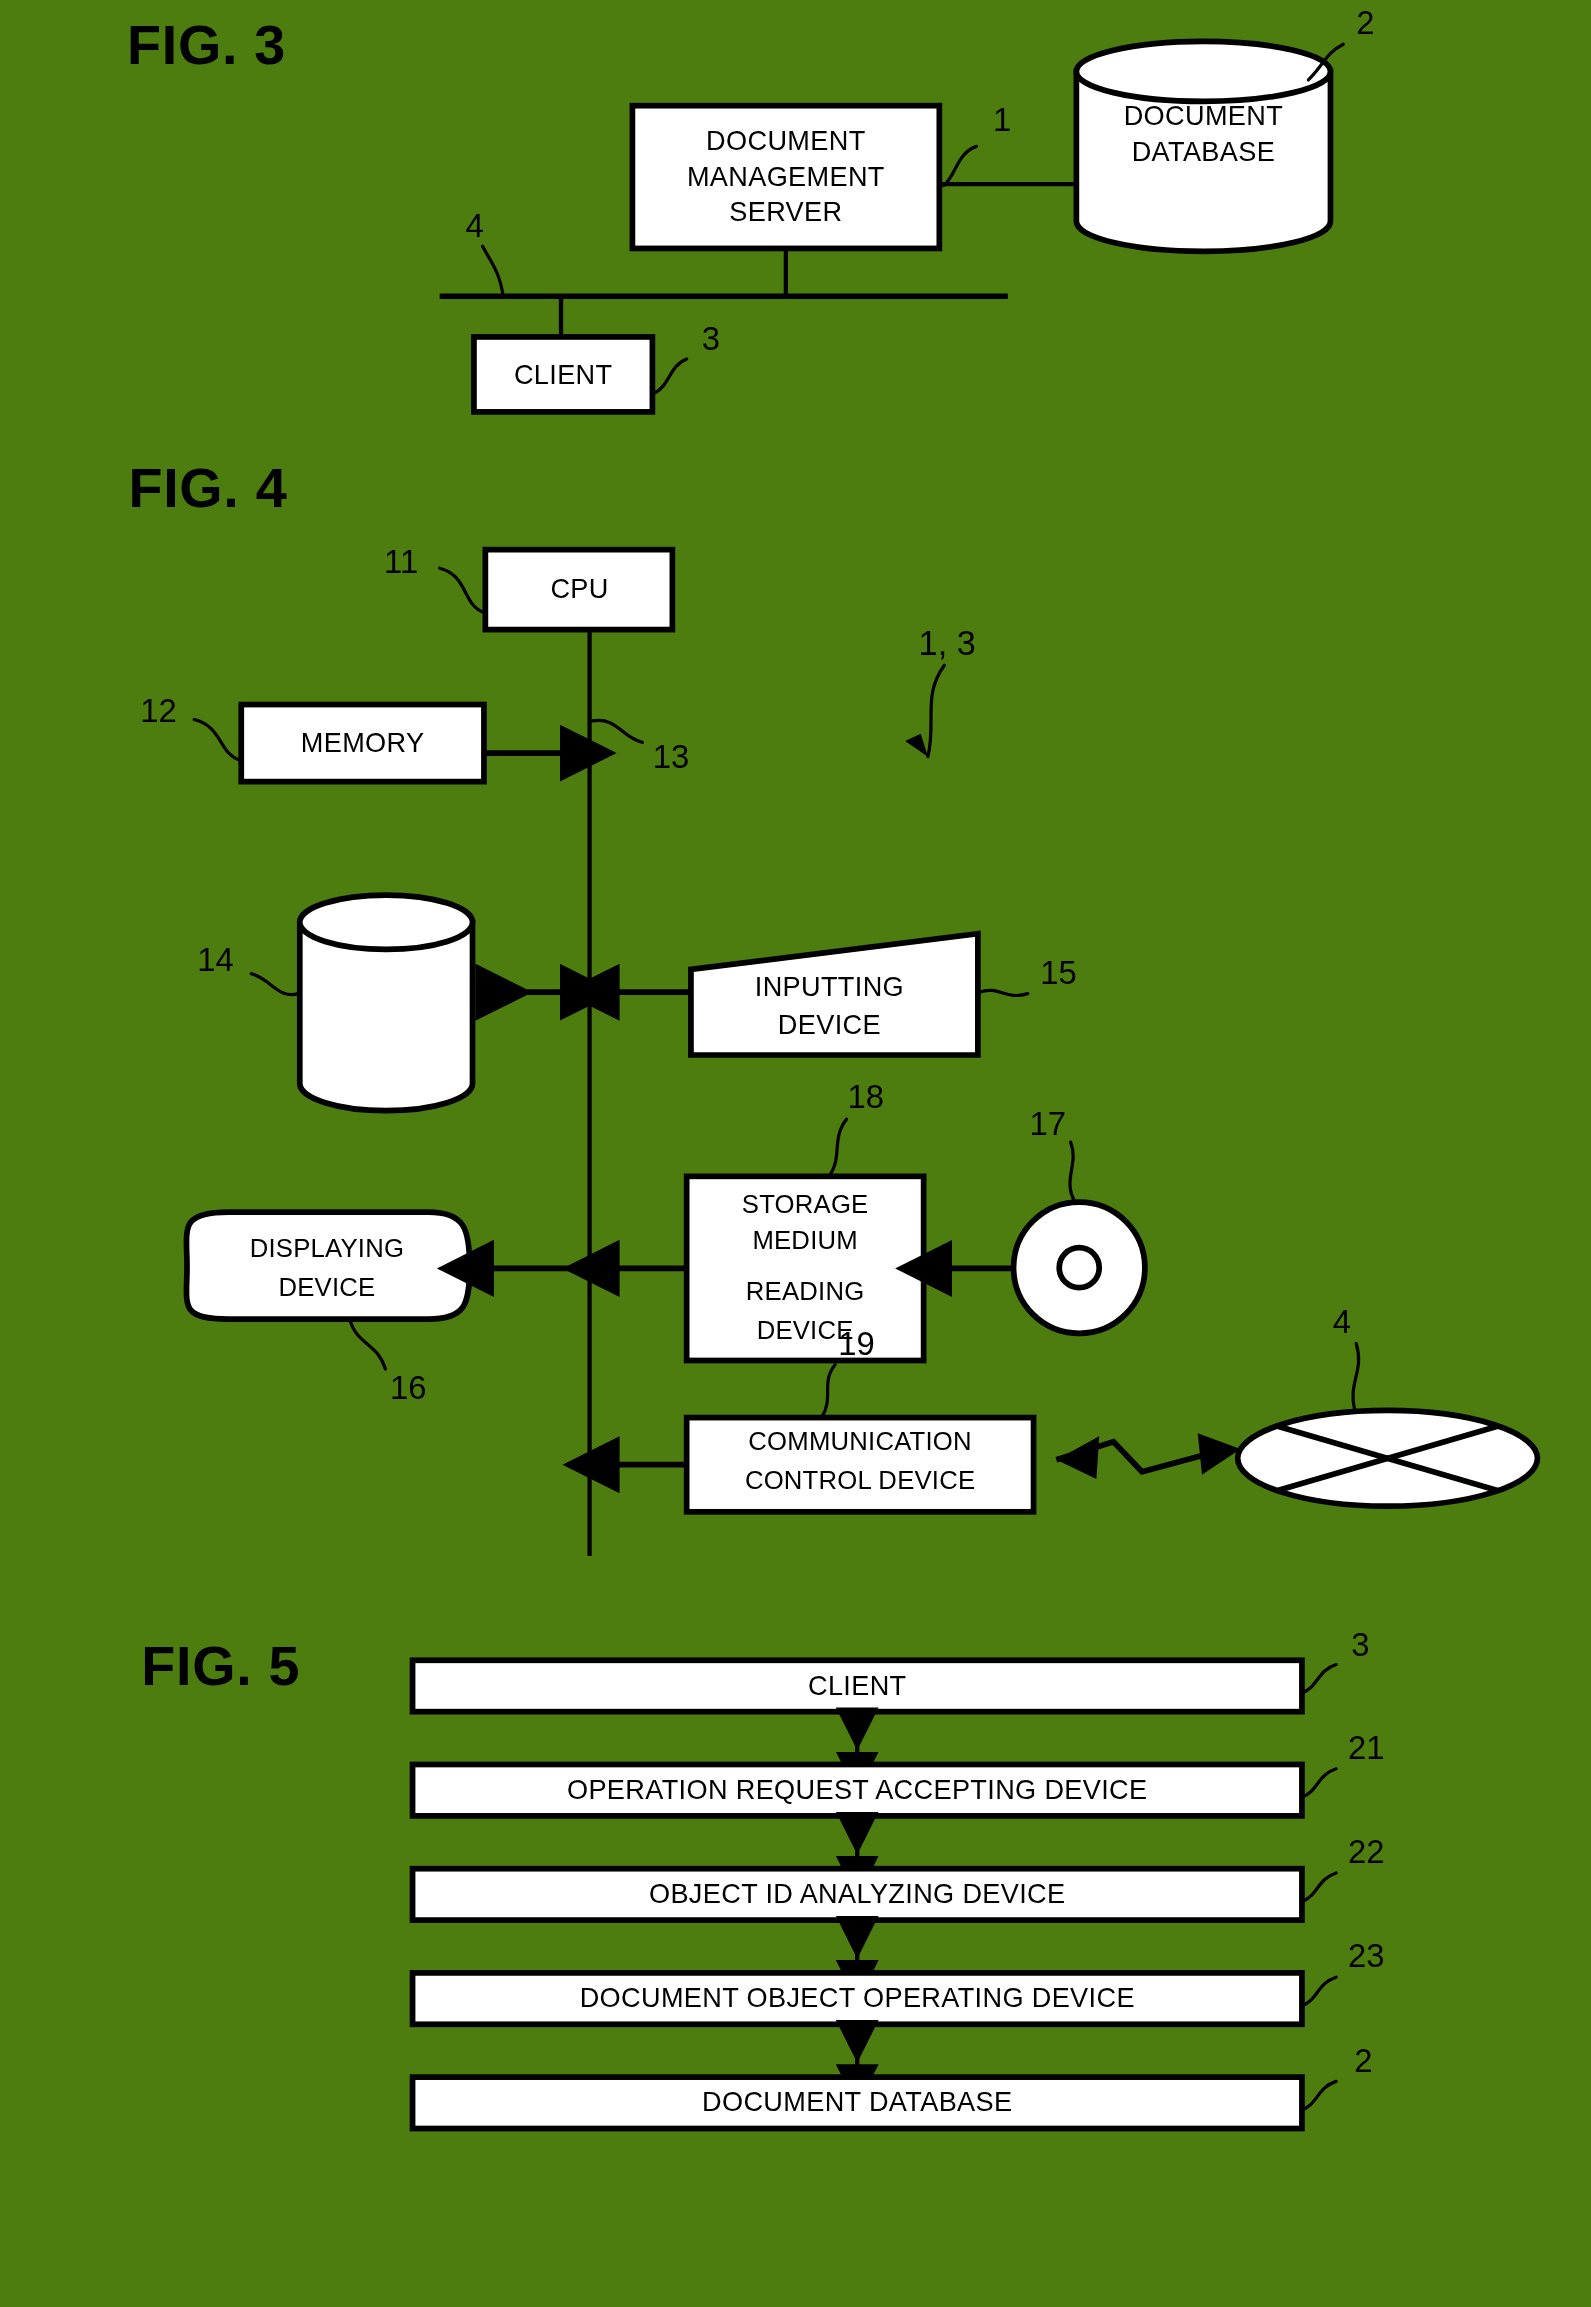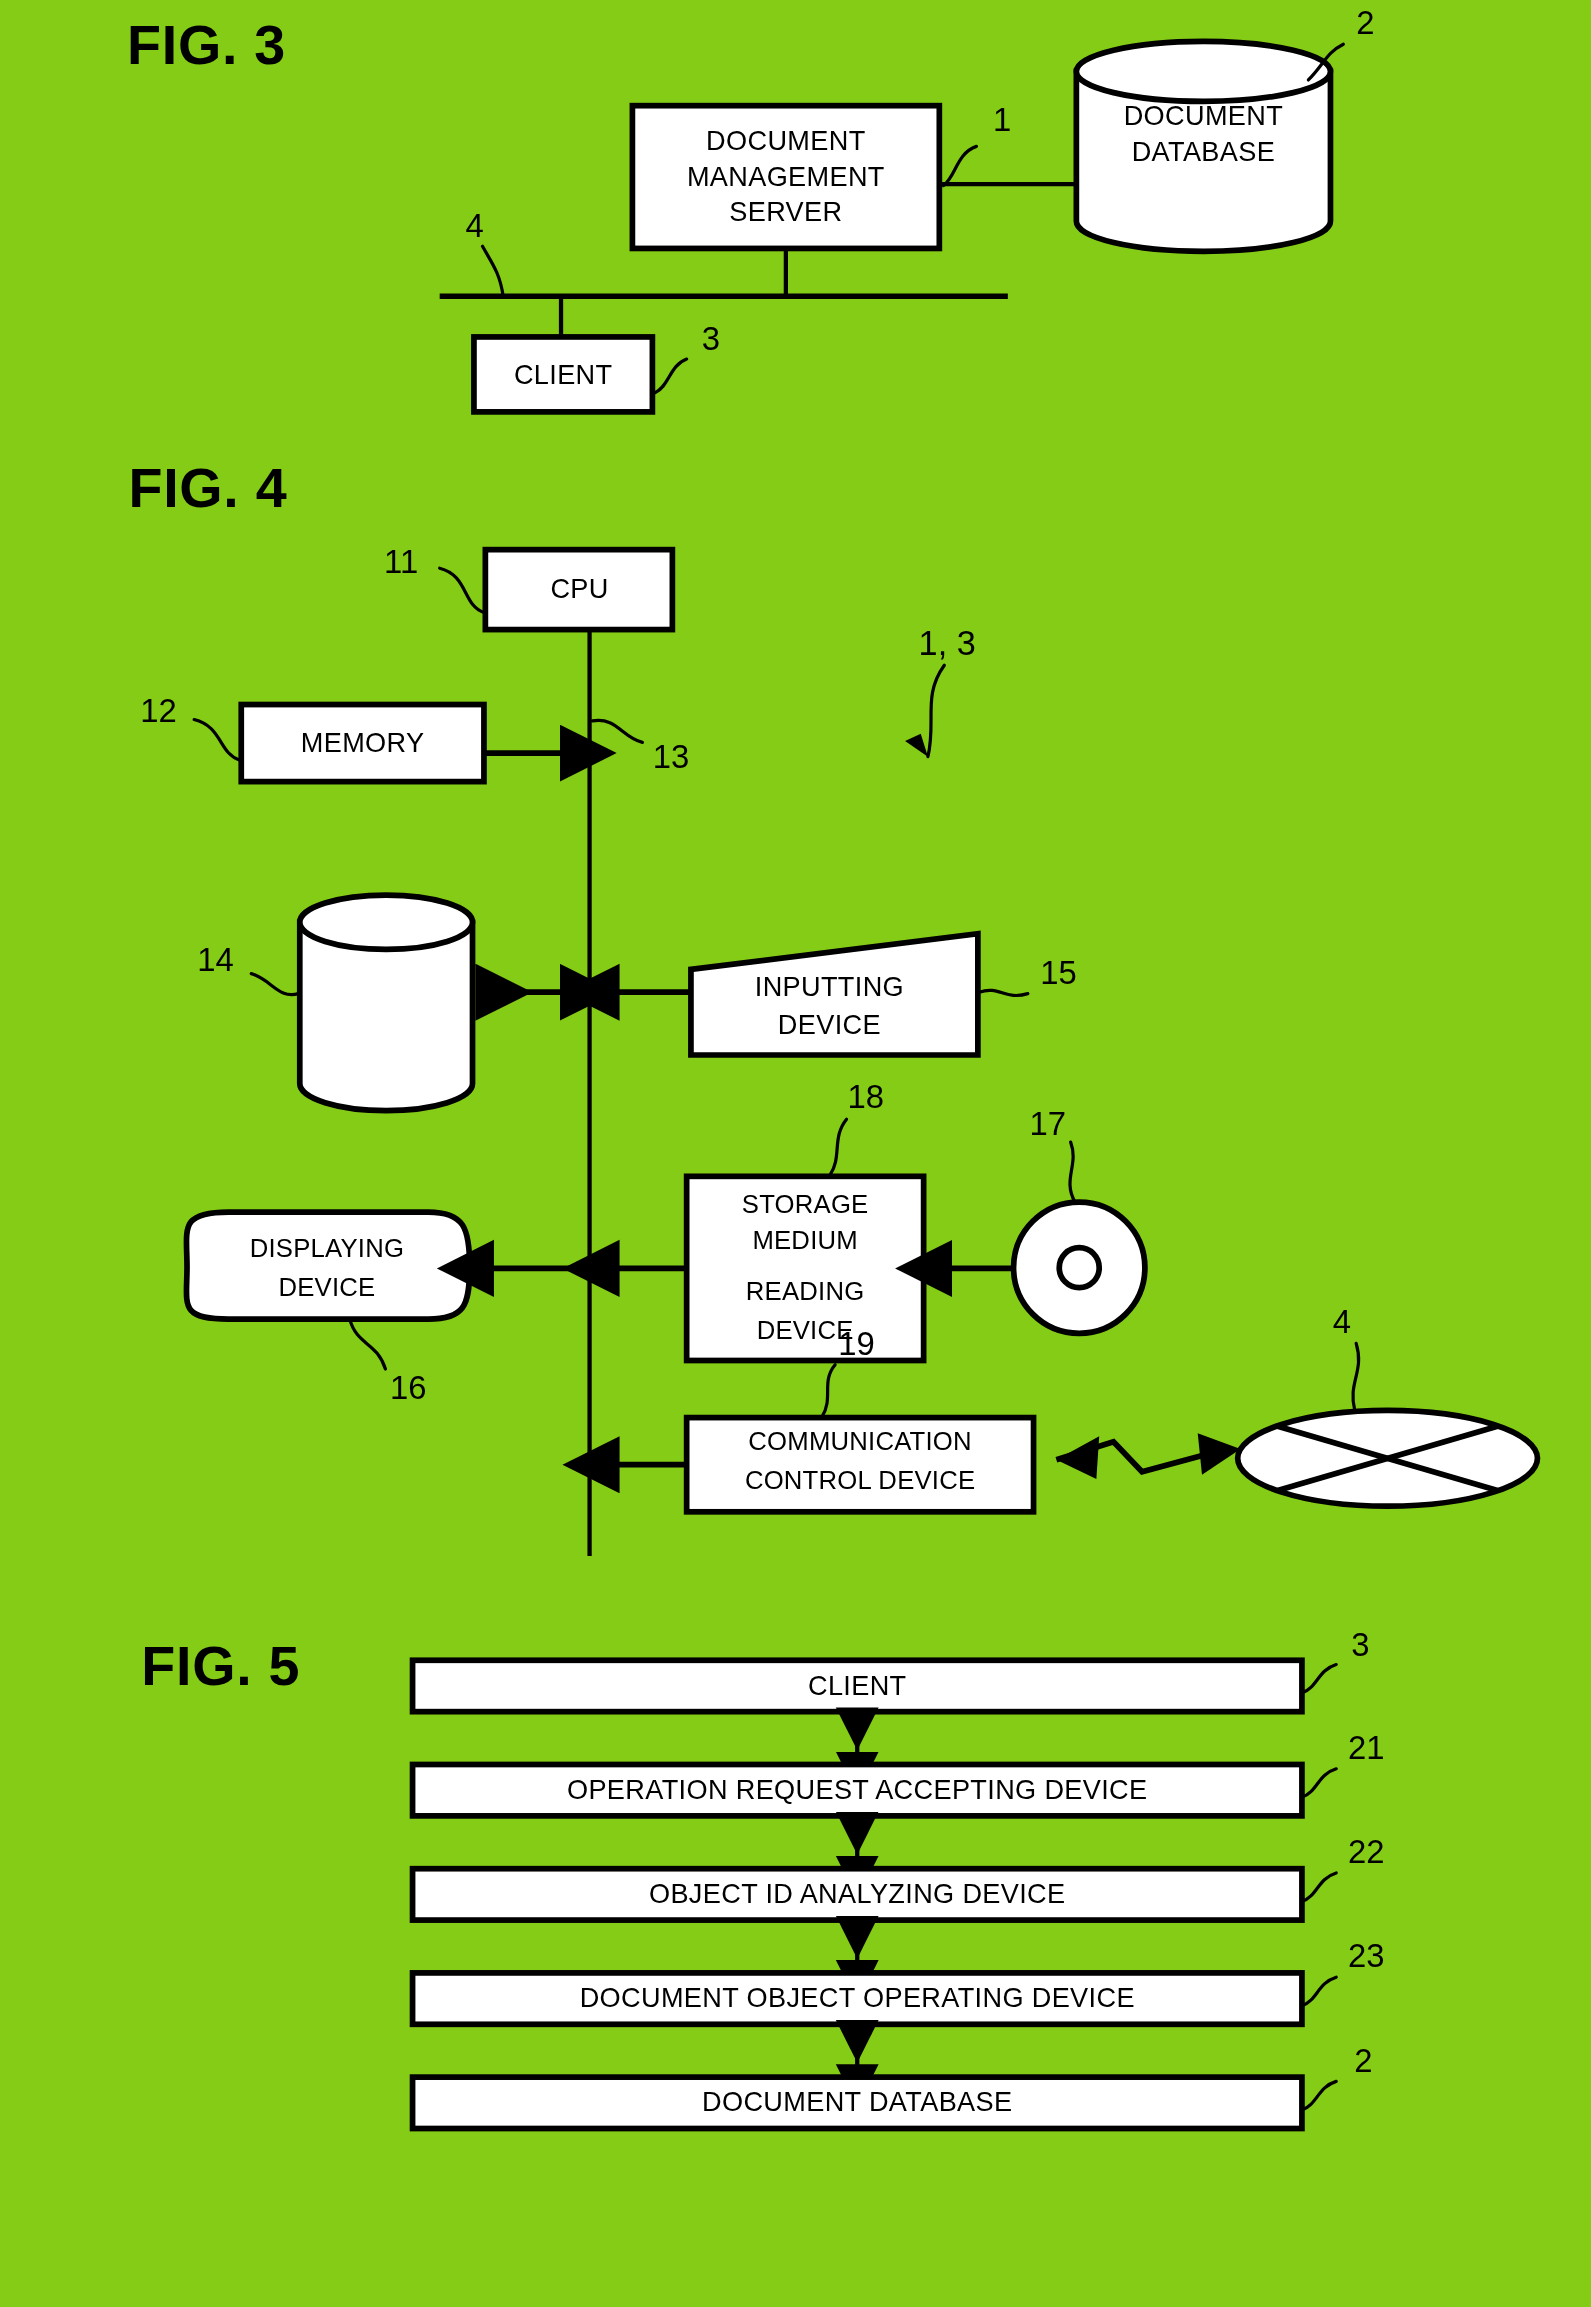--- a/index.html
+++ b/index.html
@@ -9,21 +9,21 @@
     background: #ffffff;
   }
   body {
     font-family: "Liberation Sans", sans-serif;
     color: #000000;
   }
   #page {
     position: relative;
     width: 1591px;
     height: 2307px;
-    background: #84cc16;
+    background: #4d7c0f;
     overflow: hidden;
   }
   svg.fig-layer {
     position: absolute;
     left: 0;
     top: 0;
     width: 1591px;
     height: 2307px;
   }
   .figtitle {

